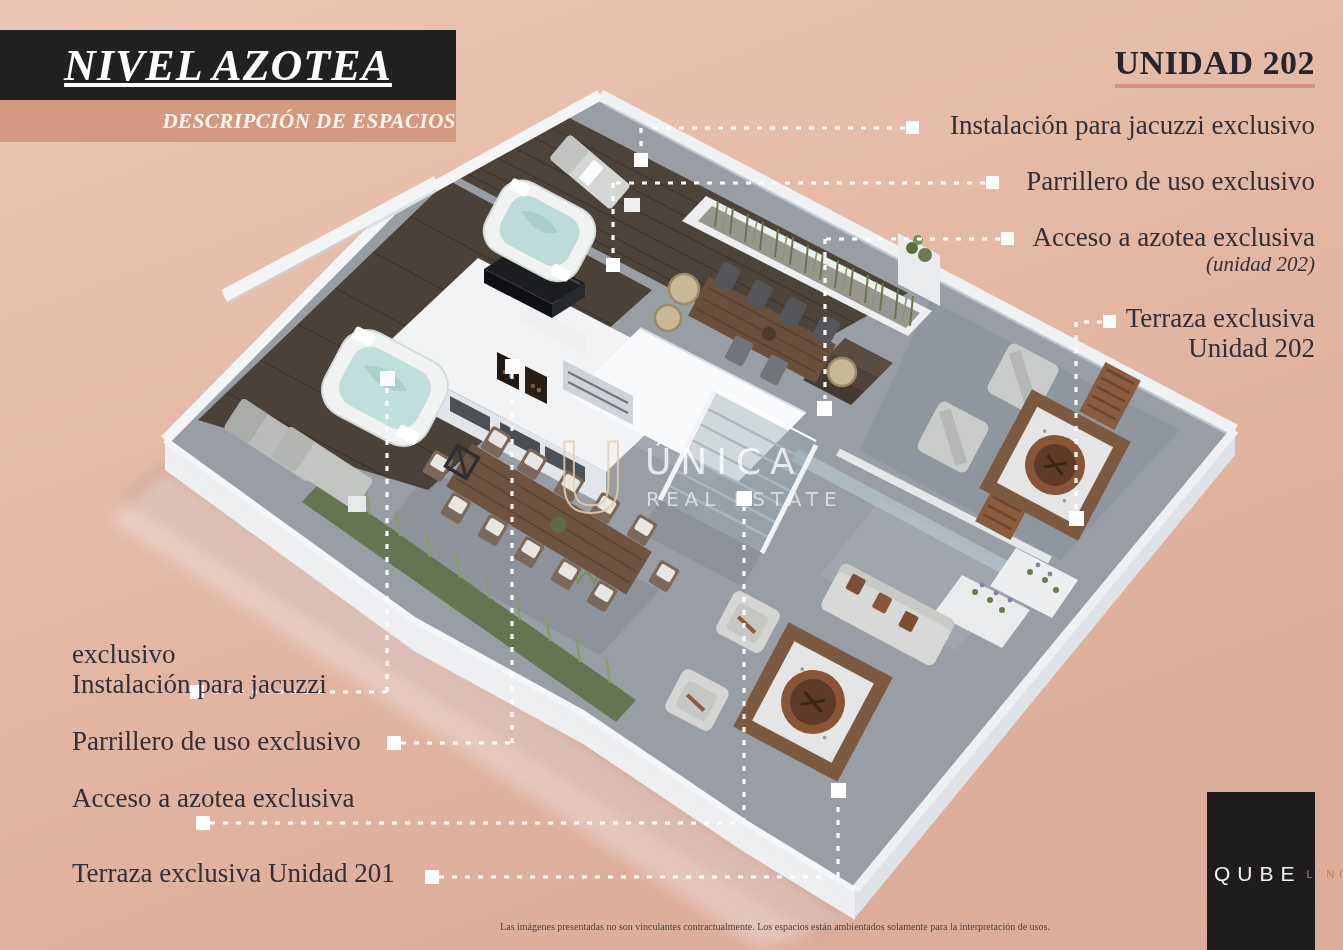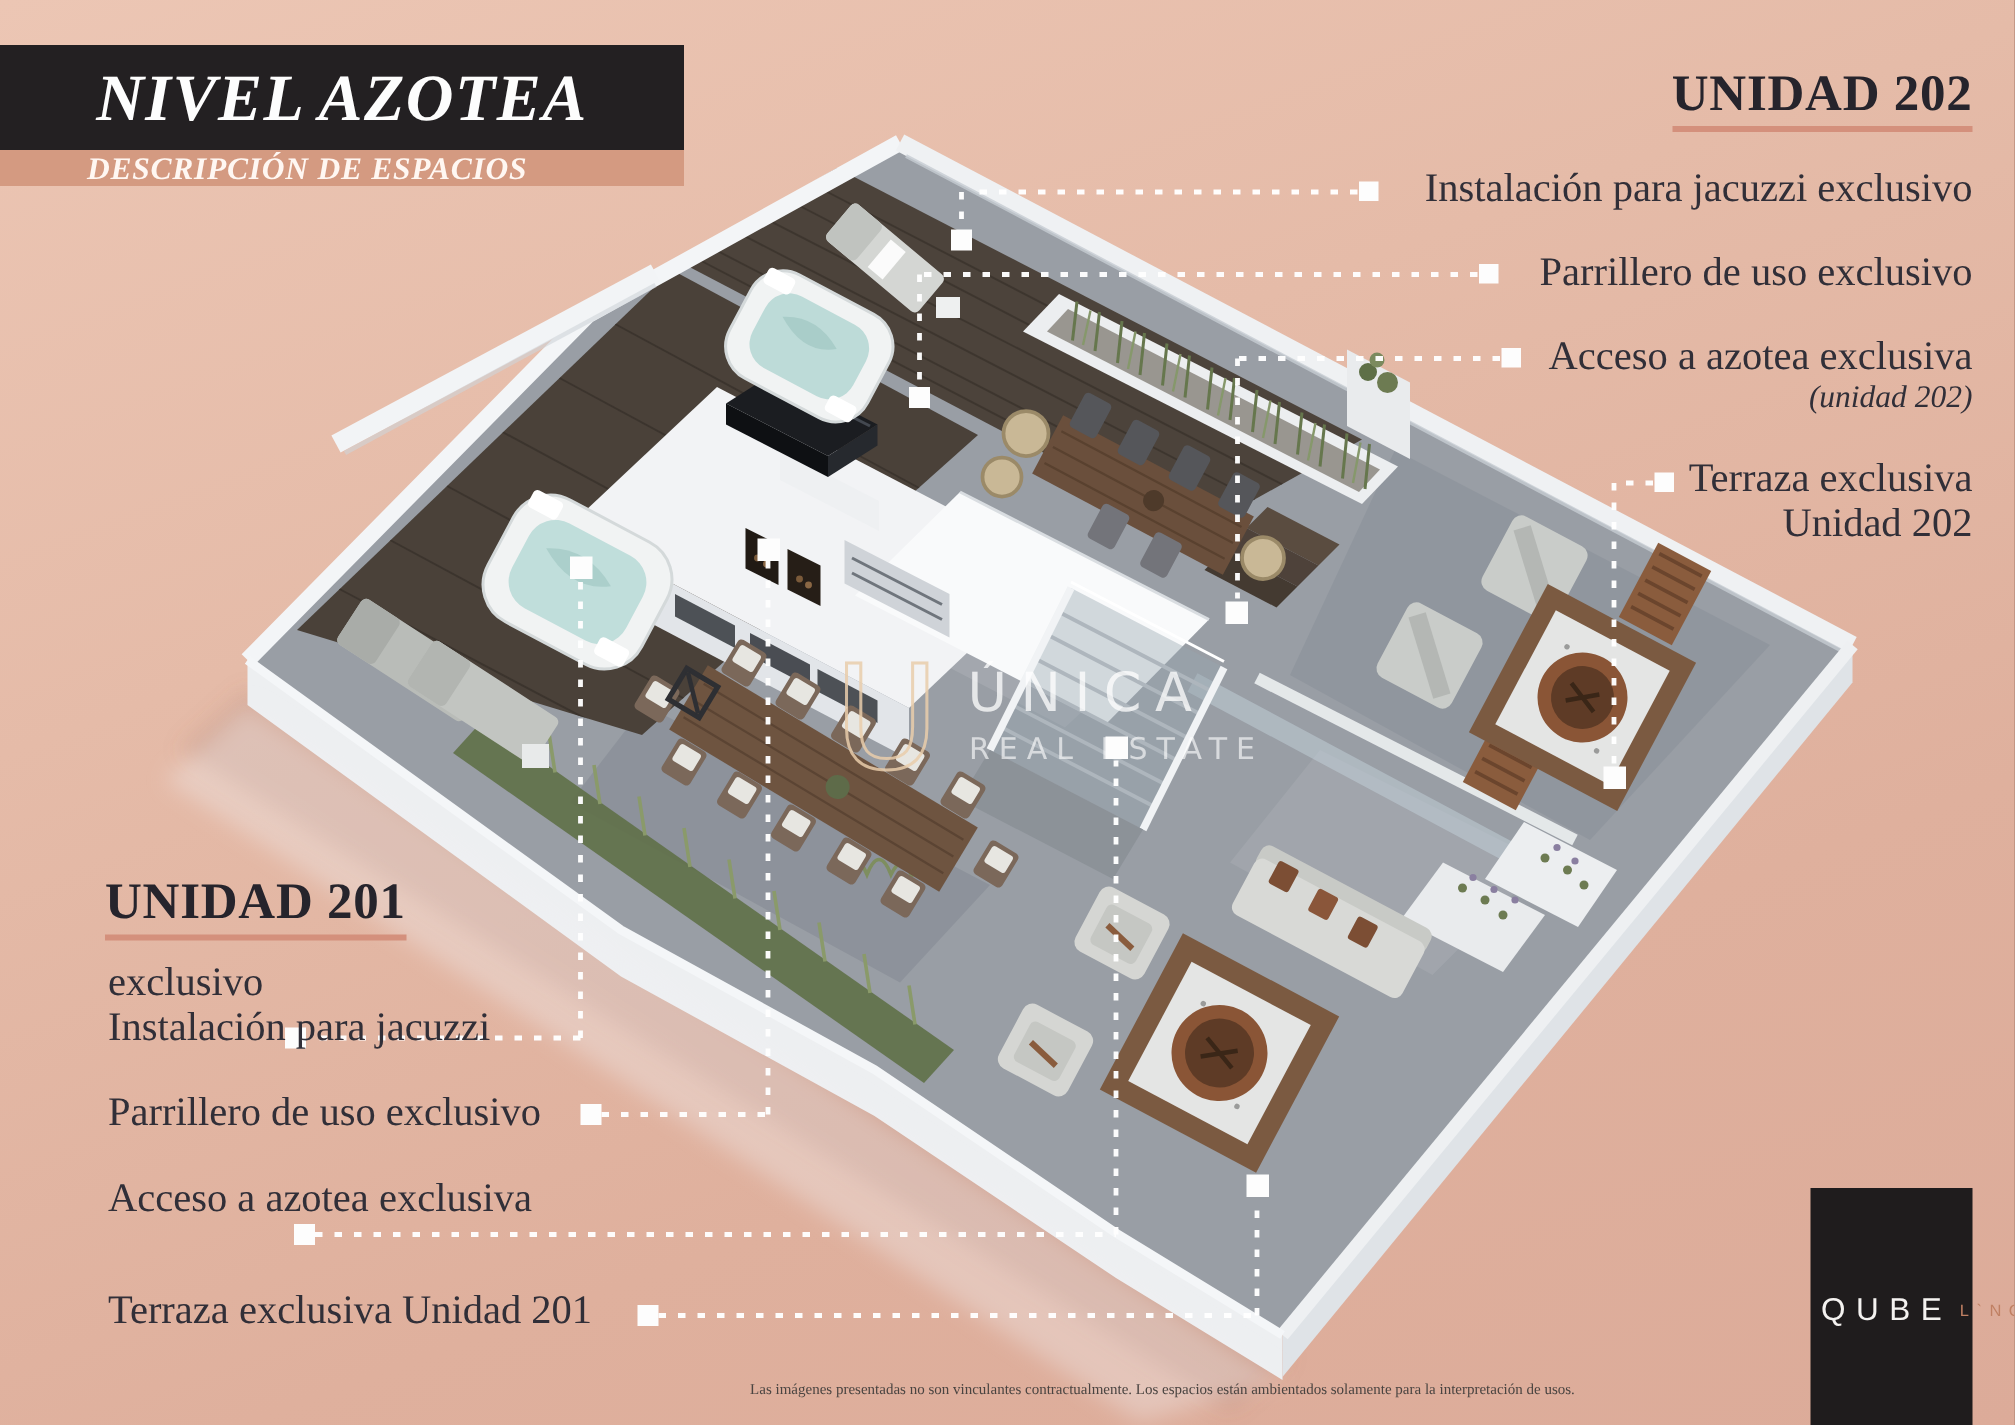--- a/index.html
+++ b/index.html
@@ -4,24 +4,24 @@
 <style>
   html,body{margin:0;padding:0;background:#b98d7d;}
   #stage{position:relative;width:1343px;height:950px;overflow:hidden;
          background:linear-gradient(160deg,#ecc6b4 0%,#e5bba8 35%,#dfb09d 70%,#dcab99 100%);
          font-family:"Liberation Serif", serif;}
   #render-svg{position:absolute;left:0;top:0;z-index:1;}
   .overlay{position:absolute;z-index:2;}
 
   
   #title-bar{left:0;top:30px;width:456px;height:70px;background:#232022;color:#fdfdfd;
-             display:flex;align-items:center;justify-content:center;box-sizing:border-box;}
+             display:flex;align-items:center;justify-content:center;box-sizing:border-box;text-decoration:underline;}
   #title-bar .t{font-style:italic;font-weight:bold;font-size:44px;letter-spacing:1px;}
-  #subtitle-bar{left:0;top:100px;width:456px;height:24px;background:#d49a81;color:#fff7f2;
-             display:flex;align-items:center;justify-content:flex-start;padding-left:58px;box-sizing:border-box;}
+  #subtitle-bar{left:0;top:100px;width:456px;height:42px;background:#d49a81;color:#fff7f2;
+             display:flex;align-items:center;justify-content:flex-end;padding-left:58px;box-sizing:border-box;}
   #subtitle-bar .t{font-style:italic;font-weight:bold;font-size:21px;letter-spacing:0.5px;}
 
   .unit-heading{color:#26242c;font-weight:bold;font-size:34px;letter-spacing:0.5px;line-height:1.1;}
   .unit-heading .rule{height:4px;background:#d4907c;margin-top:3px;}
   #u202-heading{right:28px;top:44px;text-align:right;}
   #u201-heading{left:70px;top:583px;}
 
   .lbl{color:#312f38;font-size:27px;line-height:30px;white-space:nowrap;}
   .lbl .note{font-style:italic;font-size:21px;line-height:24px;}
   .r-lbl{right:28px;text-align:right;}
@@ -431,24 +431,20 @@
   </div>
   <div class="overlay lbl r-lbl" style="top:222px;">
     <div>Acceso a azotea exclusiva</div>
     <div class="note">(unidad 202)</div>
   </div>
   <div class="overlay lbl r-lbl" style="top:303px;">
     <div>Terraza exclusiva</div>
     <div>Unidad 202</div>
   </div>
 
-  <div id="u201-heading" class="overlay unit-heading">
-    <span>UNIDAD 201</span>
-    <div class="rule"></div>
-  </div>
   <div class="overlay lbl l-lbl" style="top:639px;">
     <div>exclusivo</div>
     <div>Instalación para jacuzzi</div>
   </div>
   <div class="overlay lbl l-lbl" style="top:726px;">
     <span>Parrillero de uso exclusivo</span>
   </div>
   <div class="overlay lbl l-lbl" style="top:783px;">
     <div>Acceso a azotea exclusiva</div>
   </div>

